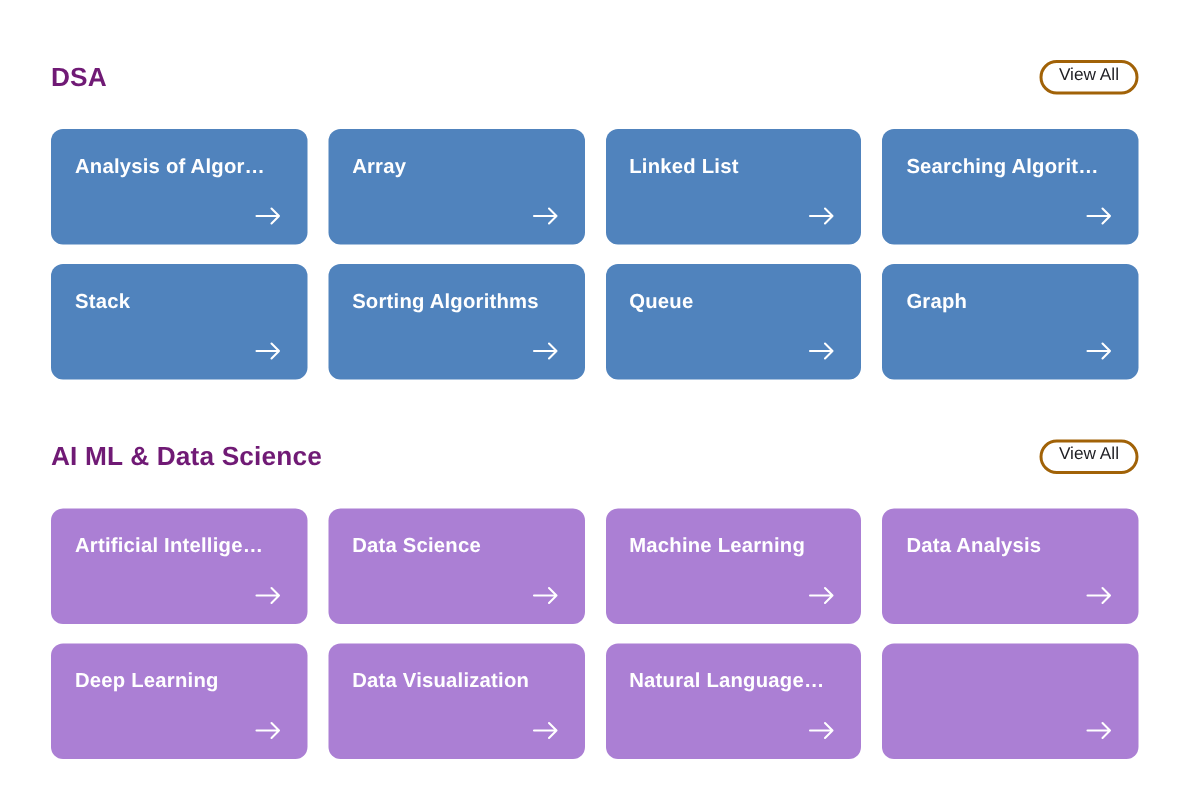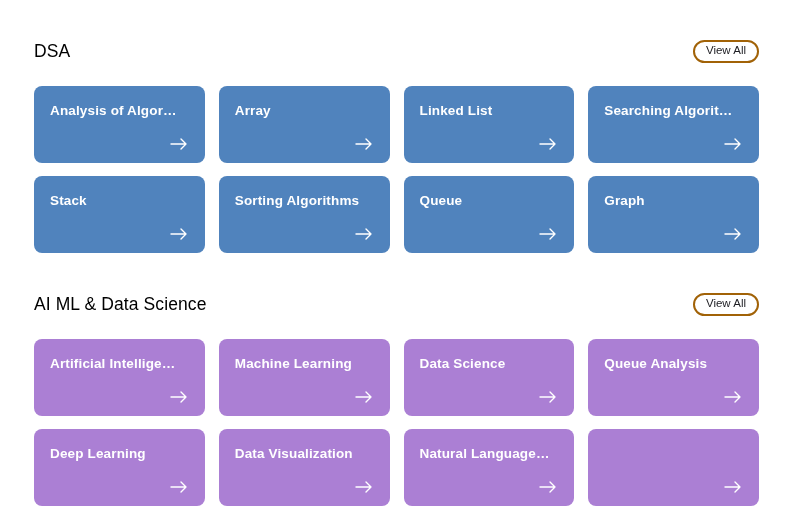--- a/index.html
+++ b/index.html
@@ -33,23 +33,23 @@
 
   .section-head {
     display: flex;
     align-items: center;
     justify-content: space-between;
     height: 30px;
   }
 
   .section-title {
     font-size: 17.5px;
-    font-weight: normal;
+    font-weight: bold;
     letter-spacing: 0.1px;
-    color: #000000;
+    color: #701a75;
     line-height: 30px;
     margin: 0;
   }
 
   .view-all {
     display: inline-flex;
     align-items: center;
     justify-content: center;
     box-sizing: border-box;
     height: 23px;
@@ -196,37 +196,37 @@
     <div class="card-grid">
       <div class="card purple">
         <span class="card-label">Artificial Intellige…</span>
         <span class="card-arrow">
           <svg width="19" height="14" viewBox="0 0 19 14">
               <path d="M1 7h15M11 2l5 5-5 5" fill="none" stroke="#ffffff" stroke-width="1.4" stroke-linecap="round" stroke-linejoin="round"></path>
             </svg>
         </span>
       </div>
       <div class="card purple">
+        <span class="card-label">Data Science</span>
+        <span class="card-arrow">
+          <svg width="19" height="14" viewBox="0 0 19 14">
+              <path d="M1 7h15M11 2l5 5-5 5" fill="none" stroke="#ffffff" stroke-width="1.4" stroke-linecap="round" stroke-linejoin="round"></path>
+            </svg>
+        </span>
+      </div>
+      <div class="card purple">
         <span class="card-label">Machine Learning</span>
         <span class="card-arrow">
           <svg width="19" height="14" viewBox="0 0 19 14">
               <path d="M1 7h15M11 2l5 5-5 5" fill="none" stroke="#ffffff" stroke-width="1.4" stroke-linecap="round" stroke-linejoin="round"></path>
             </svg>
         </span>
       </div>
       <div class="card purple">
-        <span class="card-label">Data Science</span>
-        <span class="card-arrow">
-          <svg width="19" height="14" viewBox="0 0 19 14">
-              <path d="M1 7h15M11 2l5 5-5 5" fill="none" stroke="#ffffff" stroke-width="1.4" stroke-linecap="round" stroke-linejoin="round"></path>
-            </svg>
-        </span>
-      </div>
-      <div class="card purple">
-        <span class="card-label">Queue Analysis</span>
+        <span class="card-label">Data Analysis</span>
         <span class="card-arrow">
           <svg width="19" height="14" viewBox="0 0 19 14">
               <path d="M1 7h15M11 2l5 5-5 5" fill="none" stroke="#ffffff" stroke-width="1.4" stroke-linecap="round" stroke-linejoin="round"></path>
             </svg>
         </span>
       </div>
       <div class="card purple">
         <span class="card-label">Deep Learning</span>
         <span class="card-arrow">
           <svg width="19" height="14" viewBox="0 0 19 14">

